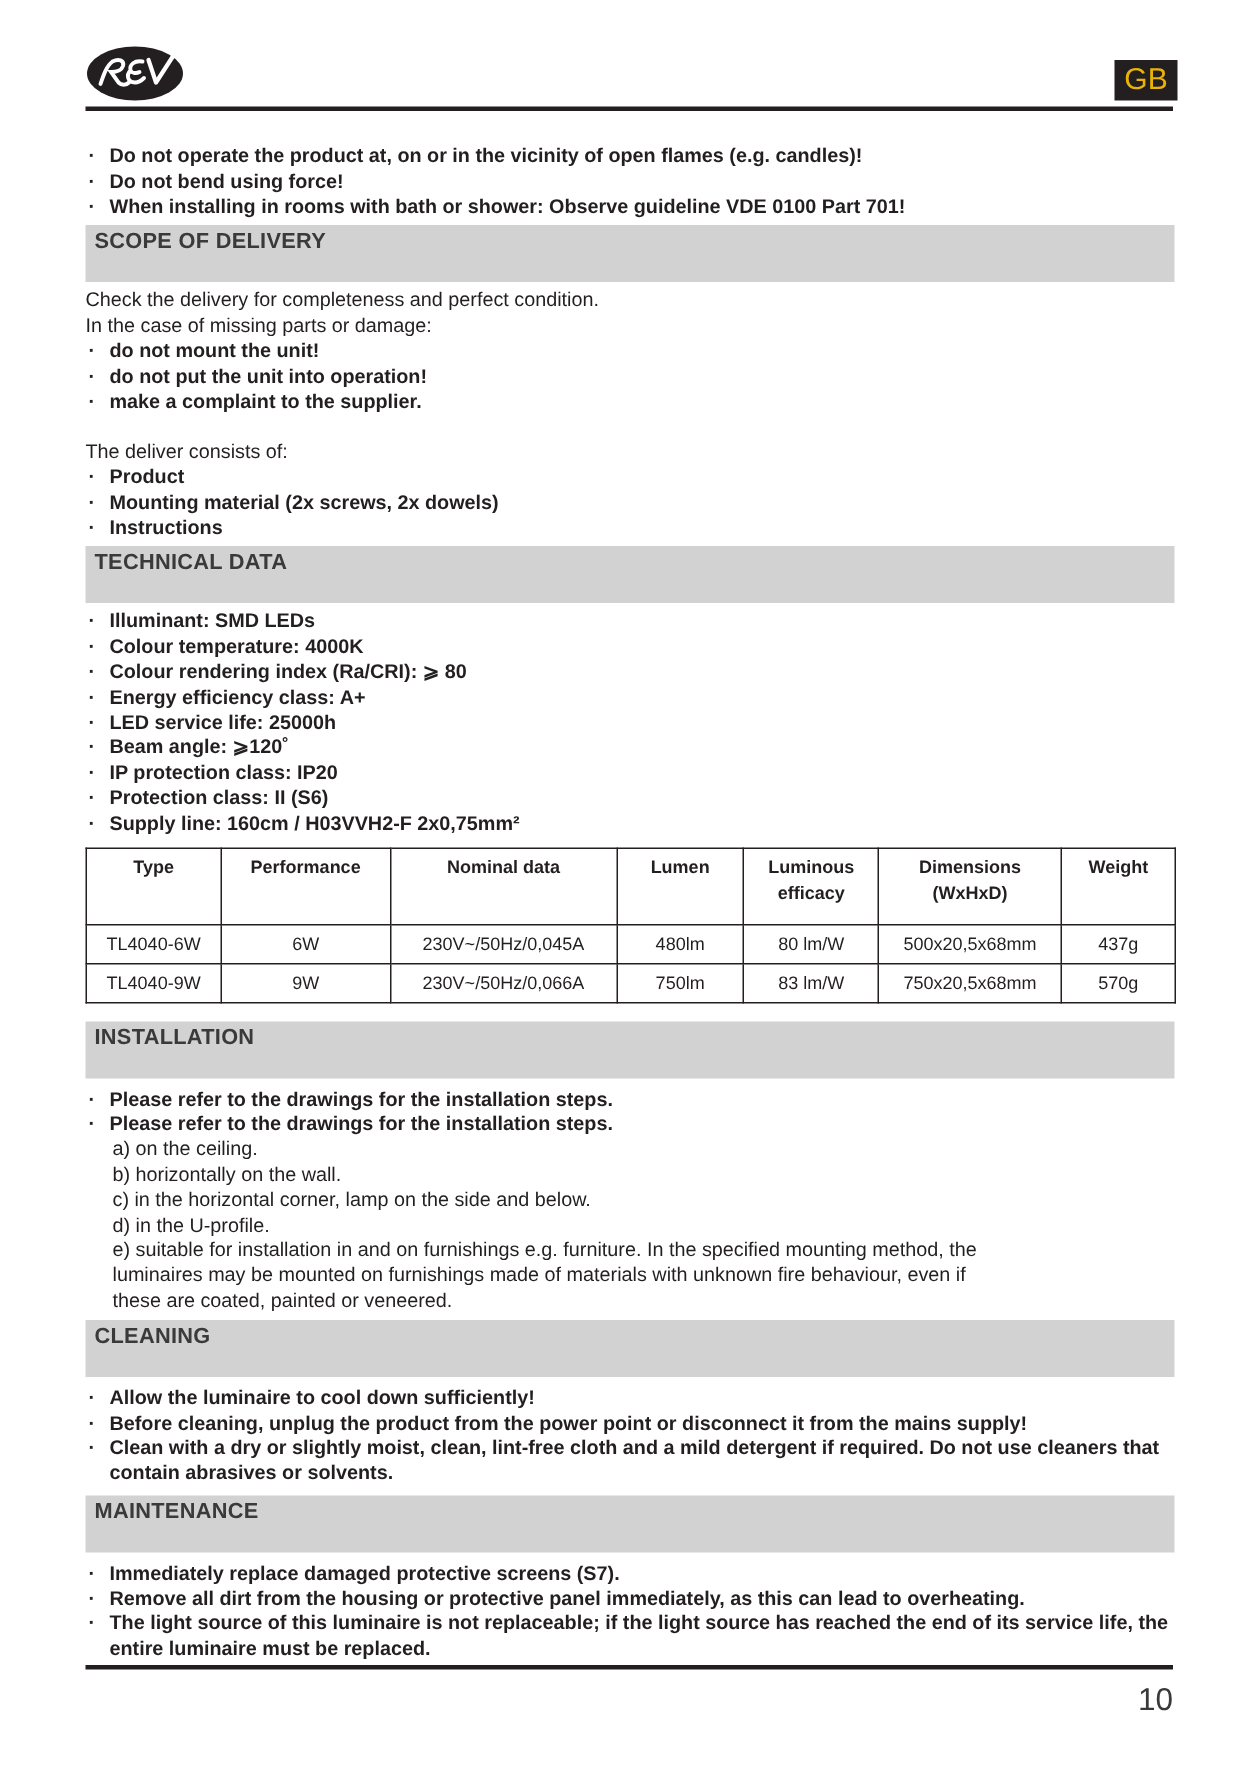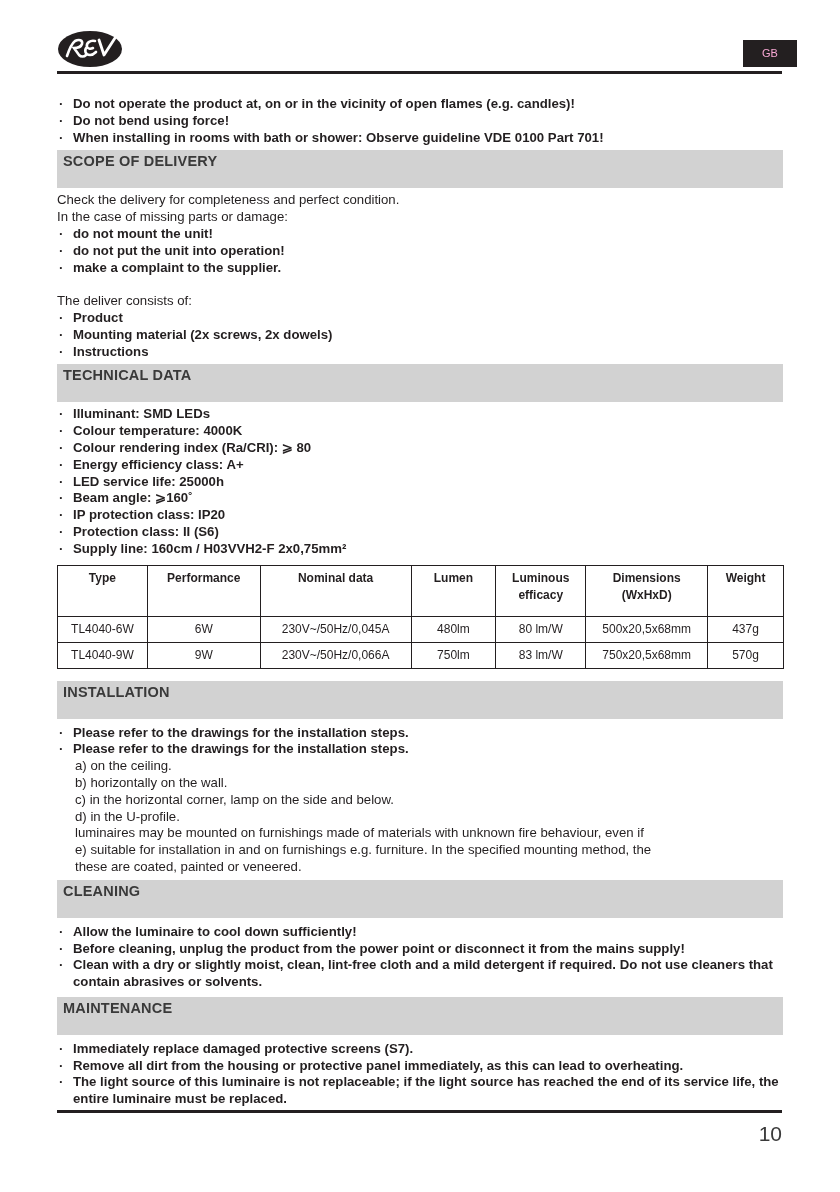--- a/index.html
+++ b/index.html
@@ -2,22 +2,22 @@
 <html><head>
 <meta charset="utf-8">
 <style>
   html, body { margin: 0; padding: 0; background: #ffffff; }
   body { width: 840px; height: 1192px; position: relative; overflow: hidden;
          font-family: "Liberation Sans", sans-serif; color: #231f20; }
   .page { position: absolute; left: 0; top: 0; width: 840px; height: 1192px; }
 
   
   .logo { position: absolute; left: 57px; top: 30px; width: 66px; height: 38px; }
-  .gb-badge { position: absolute; left: 743px; top: 40px; width: 54px; height: 27px;
-              background: #231f20; color: #f9a8d4; font-size: 11px; line-height: 27px;
+  .gb-badge { position: absolute; left: 743px; top: 40px; width: 42px; height: 27px;
+              background: #231f20; color: #eab308; font-size: 20px; line-height: 27px;
               text-align: center; }
   .rule-top { position: absolute; left: 57px; top: 71px; width: 725px; height: 3px; background: #231f20; }
   .rule-bottom { position: absolute; left: 57px; top: 1110px; width: 725px; height: 3px; background: #231f20; }
   .page-number { position: absolute; left: 700px; top: 1122px; width: 82px; text-align: right;
                  font-size: 21px; color: #3a3a3a; }
 
   .content { position: absolute; left: 57px; top: 96px; width: 726px; font-size: 13.2px; line-height: 16.8px; }
 
   ul.bullets { list-style: none; margin: 0; padding: 0; font-weight: bold; }
   ul.bullets li { position: relative; padding-left: 16px; }
@@ -77,21 +77,21 @@
       <li>Instructions</li>
     </ul>
 
     <div class="section-head">TECHNICAL DATA</div>
     <ul class="bullets">
       <li>Illuminant: SMD LEDs</li>
       <li>Colour temperature: 4000K</li>
       <li>Colour rendering index (Ra/CRI): ⩾ 80</li>
       <li>Energy efficiency class: A+</li>
       <li>LED service life: 25000h</li>
-      <li>Beam angle: ⩾160˚</li>
+      <li>Beam angle: ⩾120˚</li>
       <li>IP protection class: IP20</li>
       <li>Protection class: II (S6)</li>
       <li>Supply line: 160cm / H03VVH2-F 2x0,75mm²</li>
     </ul>
 
     <table class="spec">
       <colgroup>
         <col style="width:90px">
           <col style="width:113px">
           <col style="width:151px">
@@ -136,22 +136,22 @@
     <div class="section-head" style="margin-top:12px">INSTALLATION</div>
     <ul class="bullets" style="margin-top:6px">
       <li>Please refer to the drawings for the installation steps.</li>
       <li>Please refer to the drawings for the installation steps.</li>
     </ul>
     <div class="sublist">
       <p class="line">a) on the ceiling.</p>
       <p class="line">b) horizontally on the wall.</p>
       <p class="line">c) in the horizontal corner, lamp on the side and below.</p>
       <p class="line">d) in the U-profile.</p>
+      <p class="line">e) suitable for installation in and on furnishings e.g. furniture. In the specified mounting method, the</p>
       <p class="line">luminaires may be mounted on furnishings made of materials with unknown fire behaviour, even if</p>
-      <p class="line">e) suitable for installation in and on furnishings e.g. furniture. In the specified mounting method, the</p>
       <p class="line">these are coated, painted or veneered.</p>
     </div>
 
     <div class="section-head">CLEANING</div>
     <ul class="bullets" style="margin-top:6px">
       <li>Allow the luminaire to cool down sufficiently!</li>
       <li>Before cleaning, unplug the product from the power point or disconnect it from the mains supply!</li>
       <li>Clean with a dry or slightly moist, clean, lint-free cloth and a mild detergent if required. Do not use cleaners that contain abrasives or solvents.</li>
     </ul>
 

